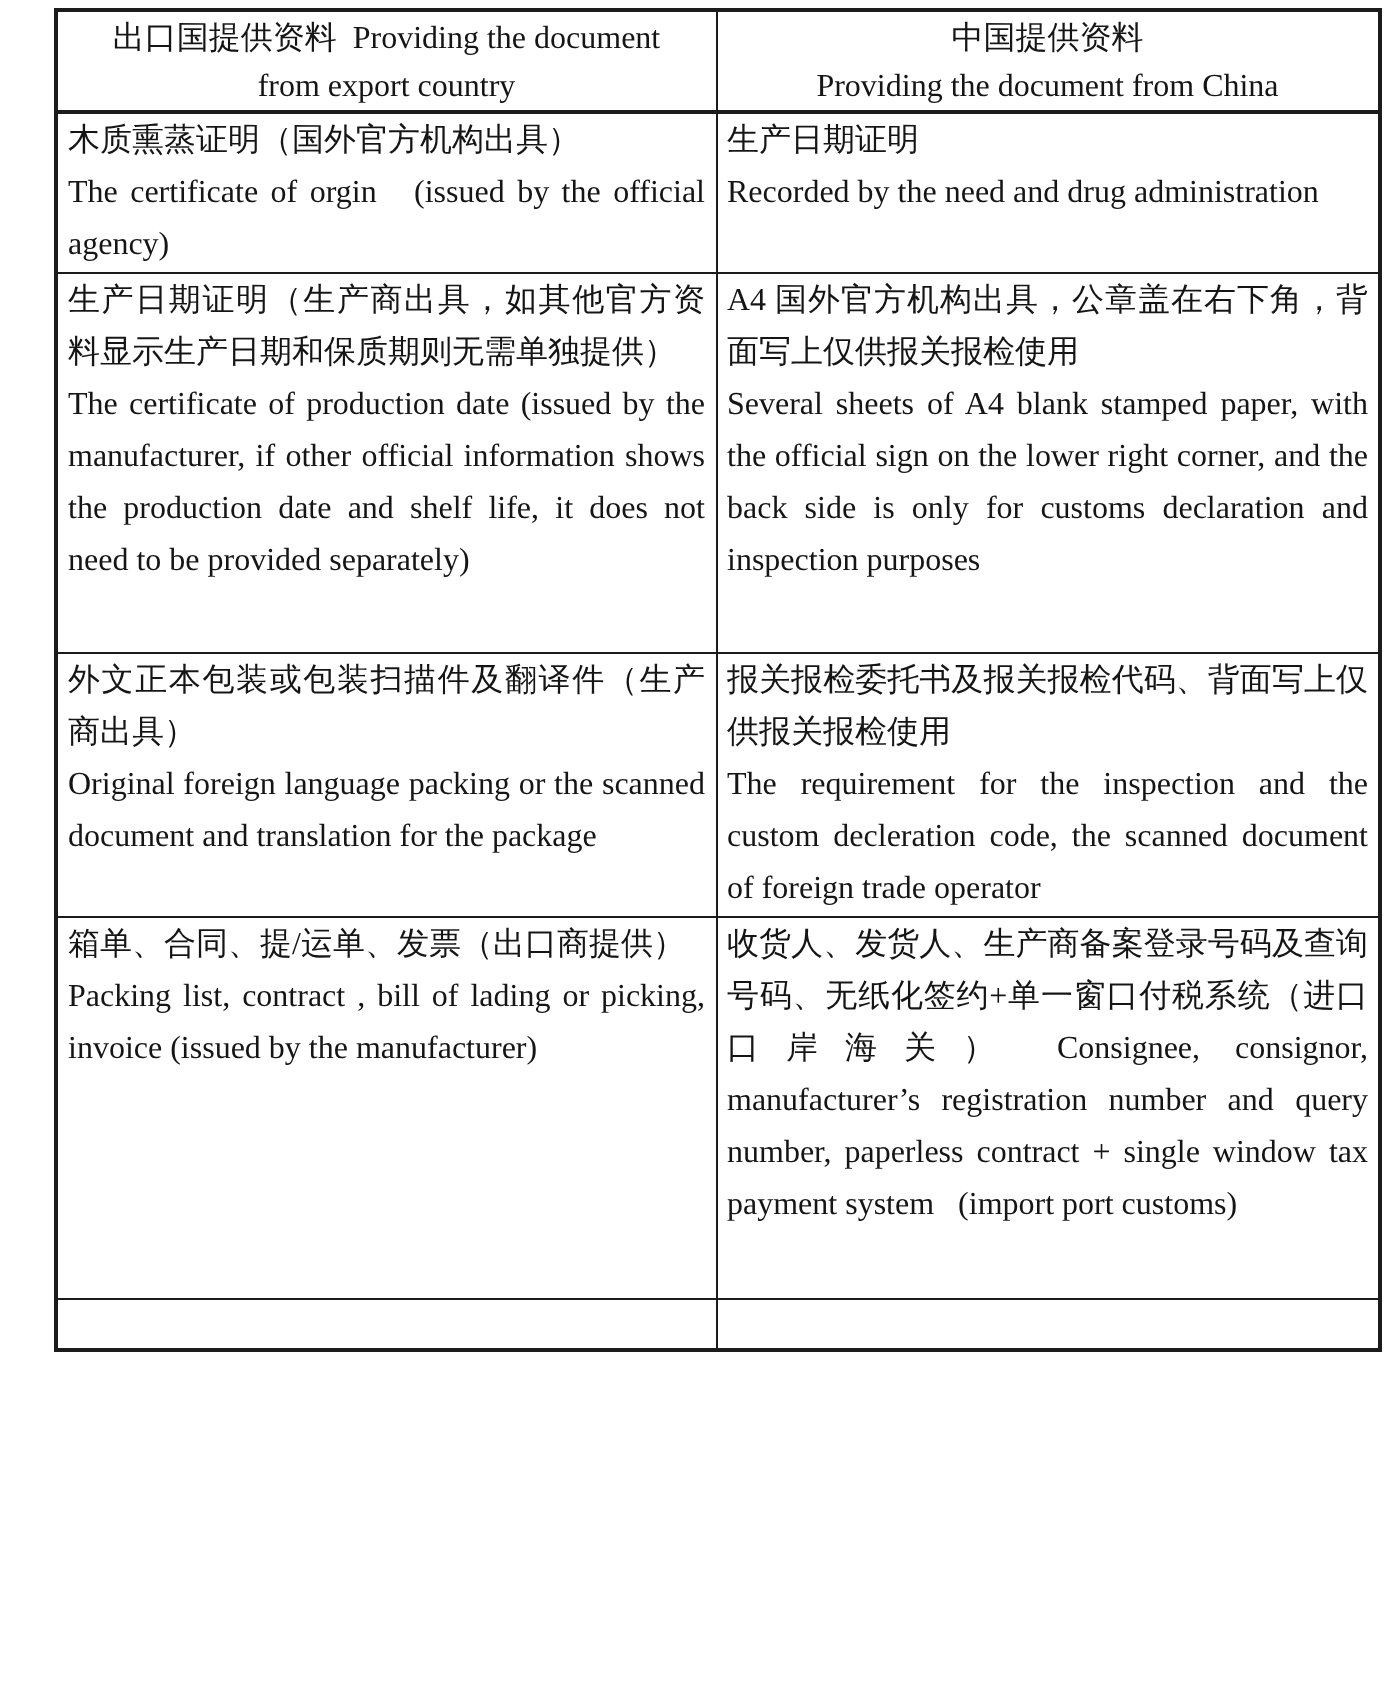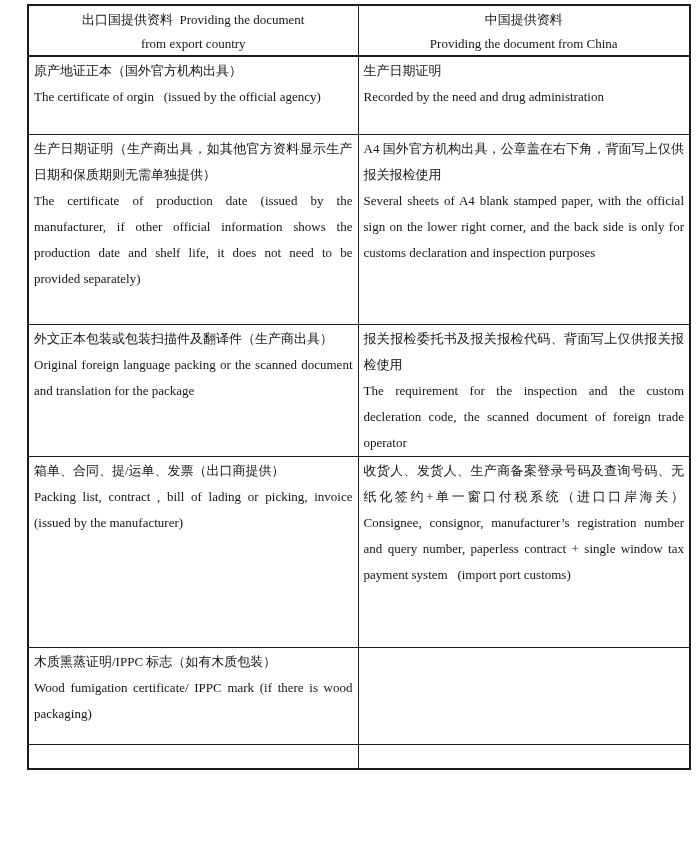--- a/index.html
+++ b/index.html
@@ -35,21 +35,21 @@
     border: 1px solid #1c1c1c;
     vertical-align: top;
     padding: 1px 5px 0 5px;
     font-weight: normal;
   }
   thead th {
     border-bottom: 2px solid #1c1c1c;
   }
   p.para {
     margin: 0;
-    font-size: 13px;
+    font-size: 16px;
     line-height: 26px;
     text-align: justify;
   }
   thead p.para {
     text-align: center;
     line-height: 23px;
     padding-top: 1px;
   }
   p.spread {
     letter-spacing: 3.5px;
@@ -72,21 +72,21 @@
         </th>
         <th>
           <p class="para">中国提供资料</p>
           <p class="para">Providing the document from China</p>
         </th>
       </tr>
     </thead>
     <tbody>
       <tr style="height:78px">
         <td>
-          <p class="para">原产地证正本（国外官方机构出具）</p>
+          <p class="para">木质熏蒸证明（国外官方机构出具）</p>
           <p class="para">The certificate of orgin&nbsp;&nbsp; (issued by the official agency)</p>
         </td>
         <td>
           <p class="para">生产日期证明</p>
           <p class="para">Recorded by the need and drug administration</p>
         </td>
       </tr>
       <tr style="height:190px">
         <td>
           <p class="para">生产日期证明（生产商出具，如其他官方资料显示生产日期和保质期则无需单独提供）</p>
@@ -110,30 +110,20 @@
       <tr style="height:191px">
         <td>
           <p class="para">箱单、合同、提/运单、发票（出口商提供）</p>
           <p class="para">Packing list, contract , bill of lading or picking, invoice (issued by the manufacturer)</p>
         </td>
         <td>
           <p class="para">收货人、发货人、生产商备案登录号码及查询号码、无纸化签约+单一窗口付税系统（进口口岸海关） Consignee, consignor, manufacturer’s registration number and query number, paperless contract + single window tax payment system&nbsp;&nbsp; (import port customs)</p>
           <p class="para"></p>
         </td>
       </tr>
-      <tr style="height:97px">
-        <td>
-          <p class="para">木质熏蒸证明/IPPC 标志（如有木质包装）</p>
-          <p class="para">Wood fumigation certificate/ IPPC mark (if there is wood packaging)</p>
-        </td>
-        <td>
-          <p class="para"></p>
-          <p class="para"></p>
-        </td>
-      </tr>
       <tr style="height:25px">
         <td>
           <p class="para"></p>
         </td>
         <td>
           <p class="para"></p>
         </td>
       </tr>
     </tbody>
   </table>

